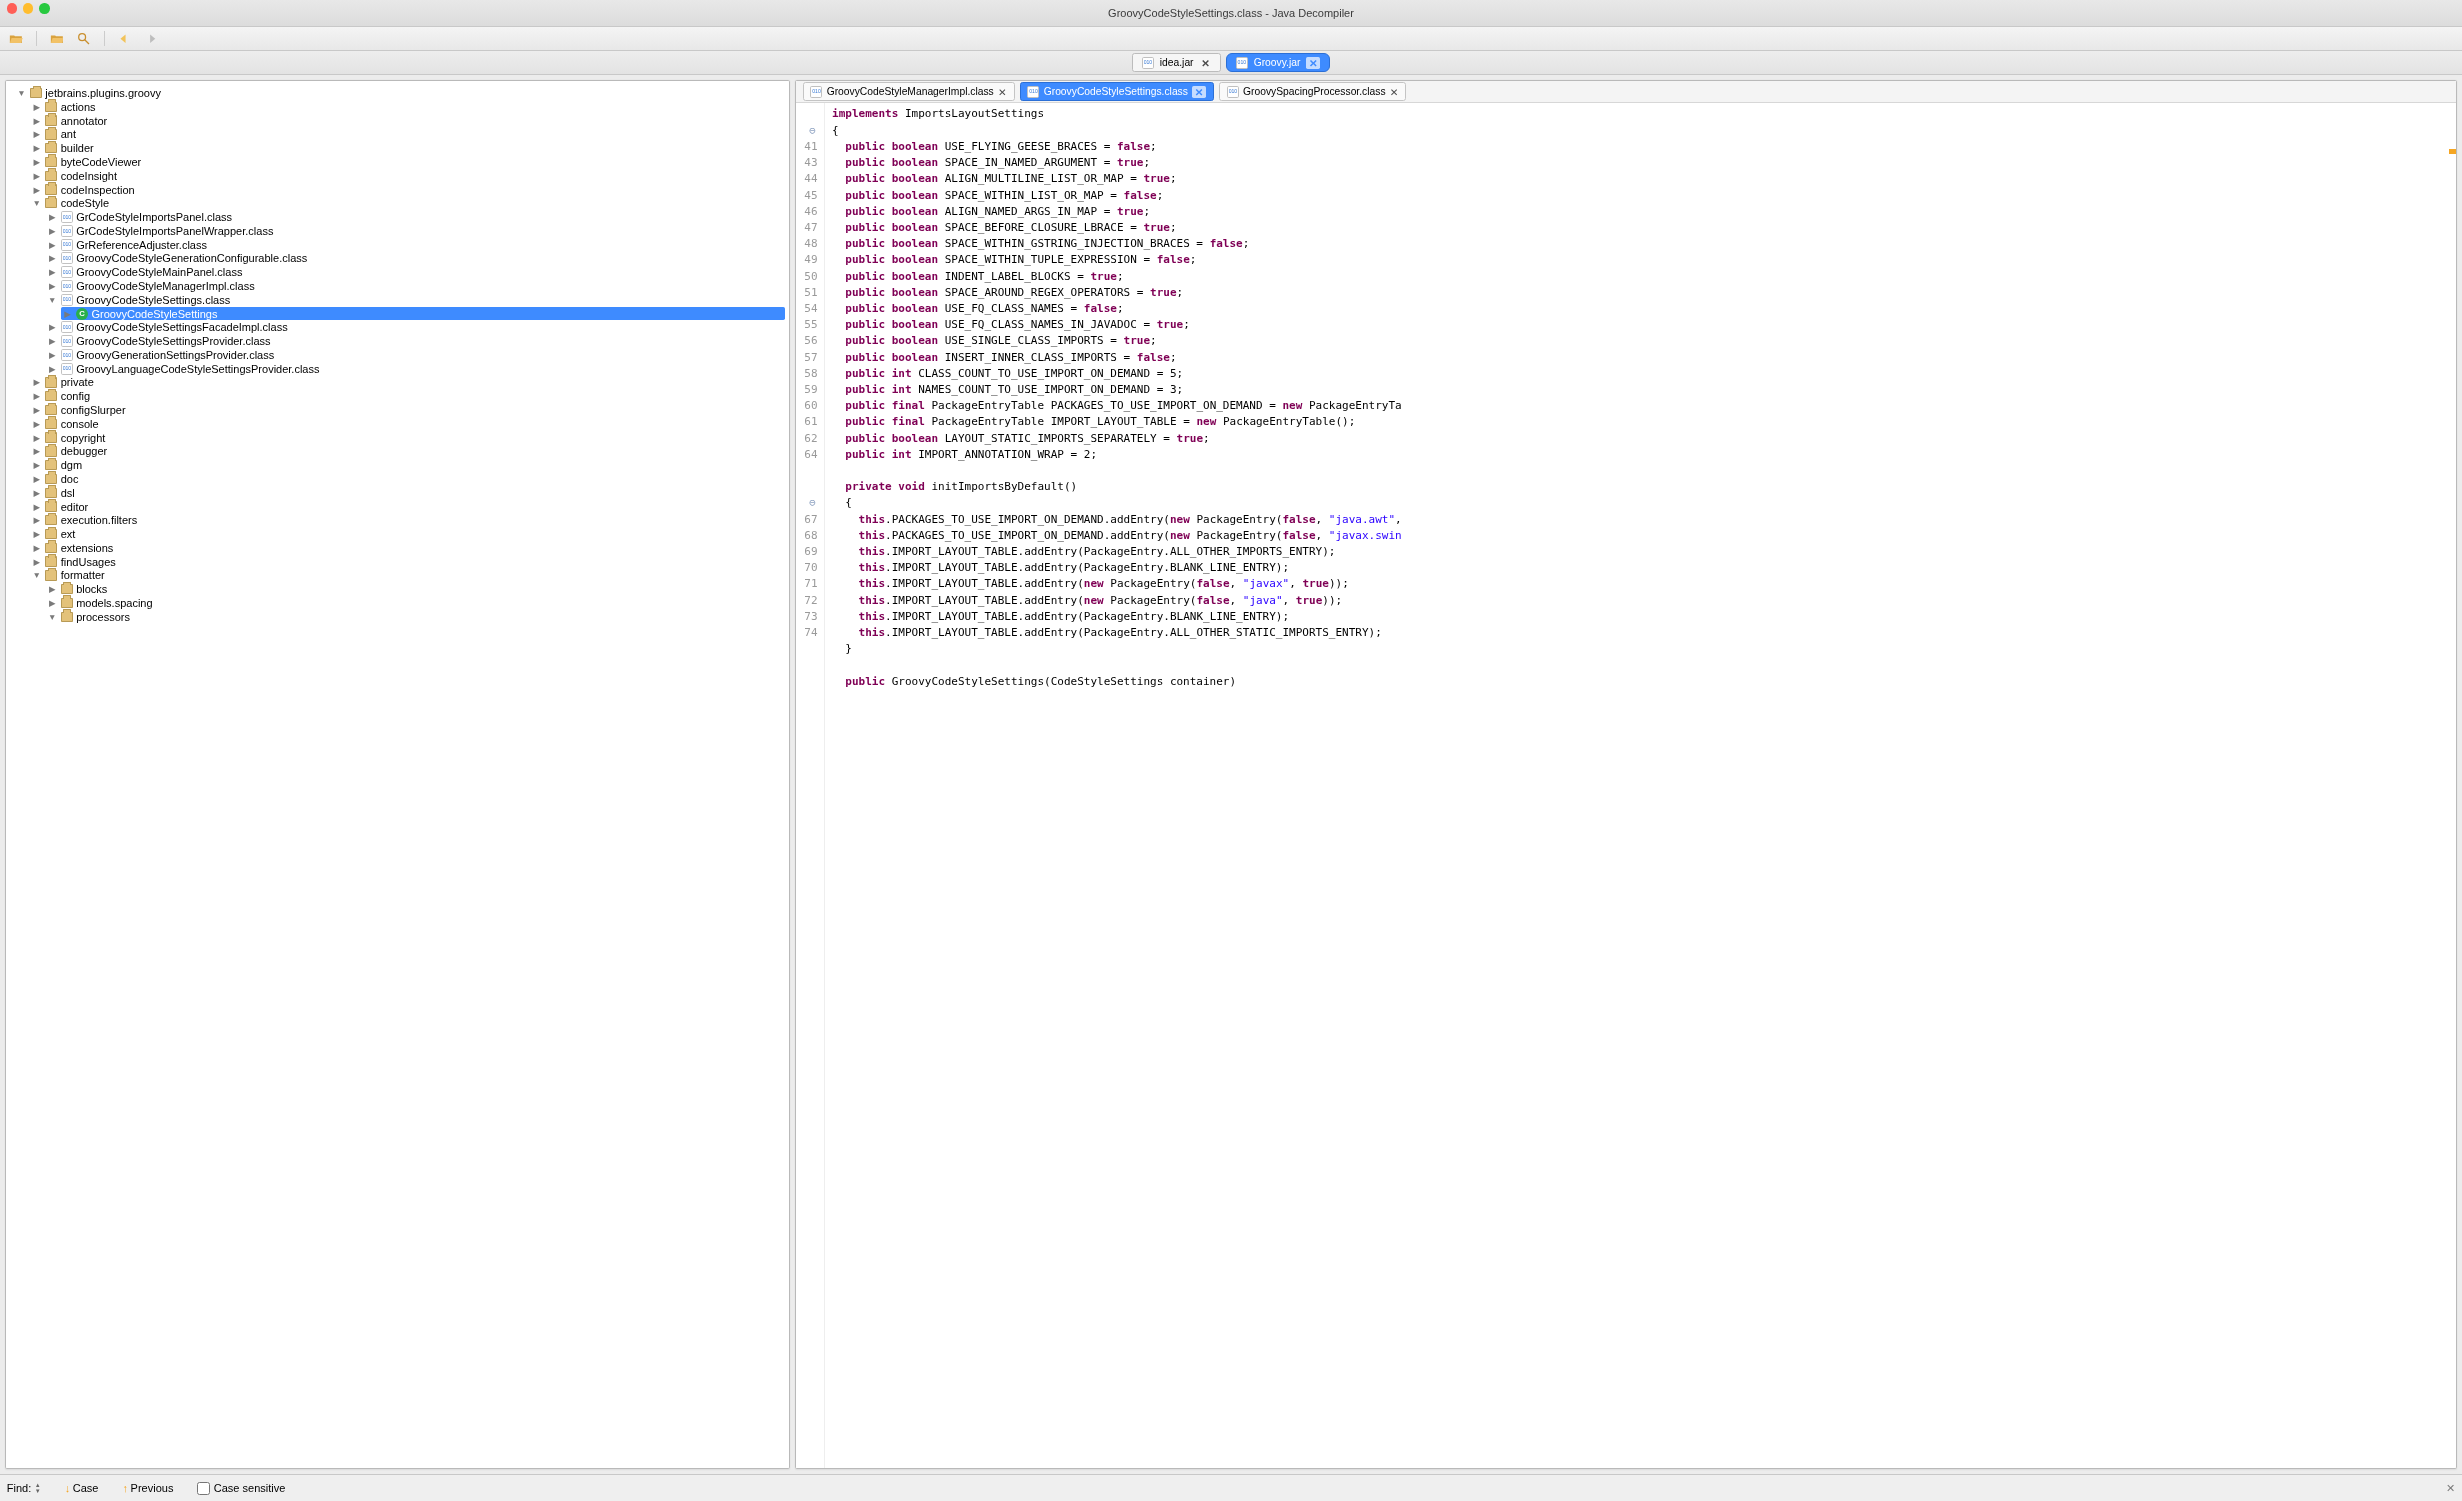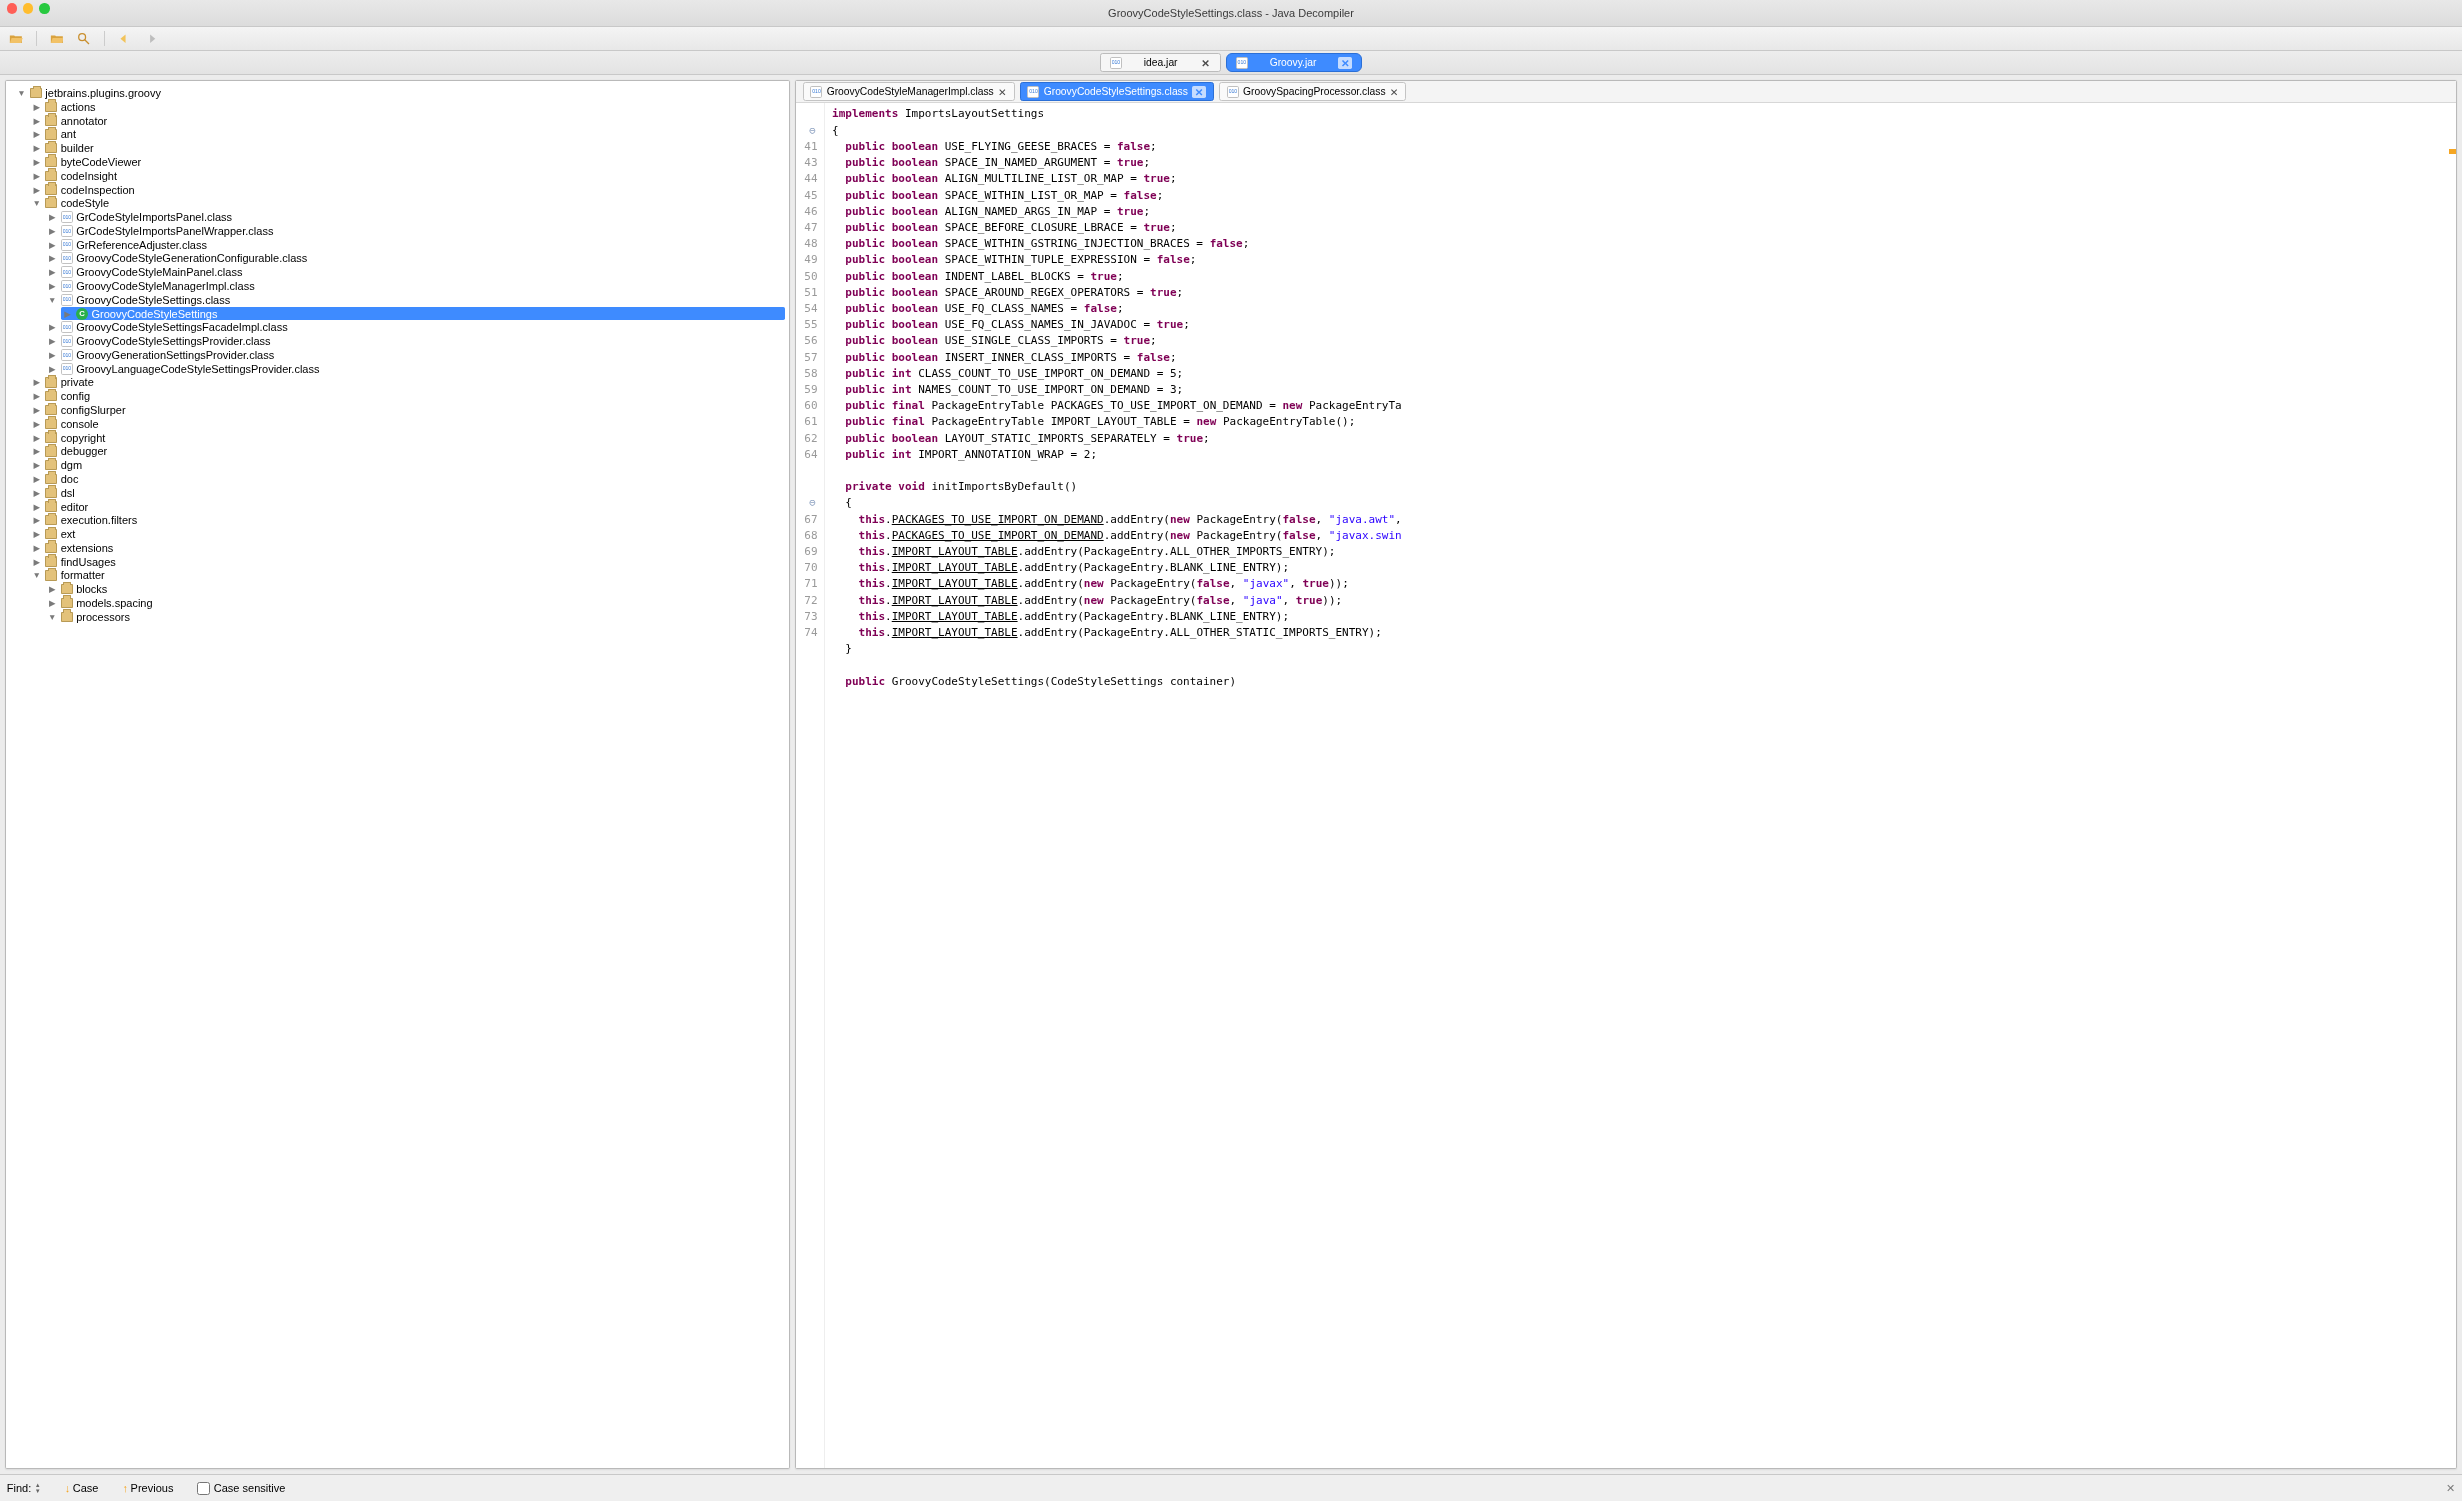--- a/index.html
+++ b/index.html
@@ -30,21 +30,21 @@
 .tbtn { width:19px; height:19px; display:flex; align-items:center; justify-content:center; border-radius:2.6px; cursor:pointer; }
 .tbtn svg{width:13.7px;height:13.7px}
 .tsep{width:0.9px;height:15.4px;background:#ccc;margin:0 1.7px}
 
 
 .filetabs {
   height: 24px; background: linear-gradient(#ededed,#e3e3e3);
   border-bottom:0.9px solid #c8c8c8; display:flex; align-items:center; justify-content:center; gap:5.1px;
 }
 .ftab {
-  display:flex; align-items:center; gap:22px; padding:2.6px 8.5px; border:0.9px solid #bcbcbc;
+  display:flex; align-items:center; gap:6px; padding:2.6px 8.5px; border:0.9px solid #bcbcbc;
   border-radius:2.6px; background:#f6f6f6; font-size:10.3px; cursor:pointer;
 }
 .ftab.active { background:#3e8bff; color:#fff; border-color:#2b6fd6;border-radius:6px; }
 .ftab .x { font-weight:bold; opacity:.7; padding:0 1.7px; }
 .ftab.active .x { background:#fff; color:#3e8bff; border-radius:1.7px; padding:0 2.6px; }
 .jicon{width:12px;height:12px;background:#fff;border:0.9px solid #c0c0c0;border-radius:1.7px;position:relative}
 .jicon::after{content:"010";font-size:5.1px;color:#3a7bd5;position:absolute;top:1.7px;left:0.9px}
 
 
 .split { flex:1; display:flex; overflow:hidden; padding:5.1px; gap:5.1px; }
@@ -74,21 +74,21 @@
 .etab.active{background:#3e8bff;color:#fff;border-color:#2b6fd6}
 .etab .x{opacity:.7}
 .etab.active .x{background:#fff;color:#3e8bff;border-radius:1.7px;padding:0 2.6px;font-weight:bold}
 
 
 .code{flex:1;display:flex;overflow:auto;font-family:Menlo,Consolas,monospace;font-size:11px;line-height:16.2px;position:relative}
 .gutter{background:#fff;color:#9a9a9a;text-align:right;padding:3.4px 6.8px 3.4px 8.5px;user-select:none;border-right:0.9px solid #eee}
 .gutter .fold{color:#8fa3c2;padding-right:1.7px}
 .src{padding:3.4px 6.8px;white-space:pre;flex:1}
 .kw{color:#7f0055;font-weight:bold}
-.ul{text-decoration:underline}
+.ul{}
 .str{color:#2a00ff}
 .marker{position:absolute;right:0;top:46px;width:6.8px;height:5.1px;background:#f5a623}
 
 
 .find{height:27px;background:#efefef;border-top:0.9px solid #c8c8c8;display:flex;align-items:center;padding:0 6.8px;gap:24px;font-size:11px}
 .find input[type=text]{flex:0 0 44%;height:19px;border:0.9px solid #c2c2c2;border-radius:2.6px;padding:0 17px 0 5.1px;font-size:11px;background:#fff}
 .find .stepper{display:inline-flex;flex-direction:column;margin-left:-20.5px}
 .find .stepper span{font-size:6px;line-height:6px;color:#666;cursor:pointer}
 .find .navbtn{display:flex;align-items:center;gap:2.6px;cursor:pointer}
 .find .navbtn .ar{color:#f5a623;font-weight:bold}

